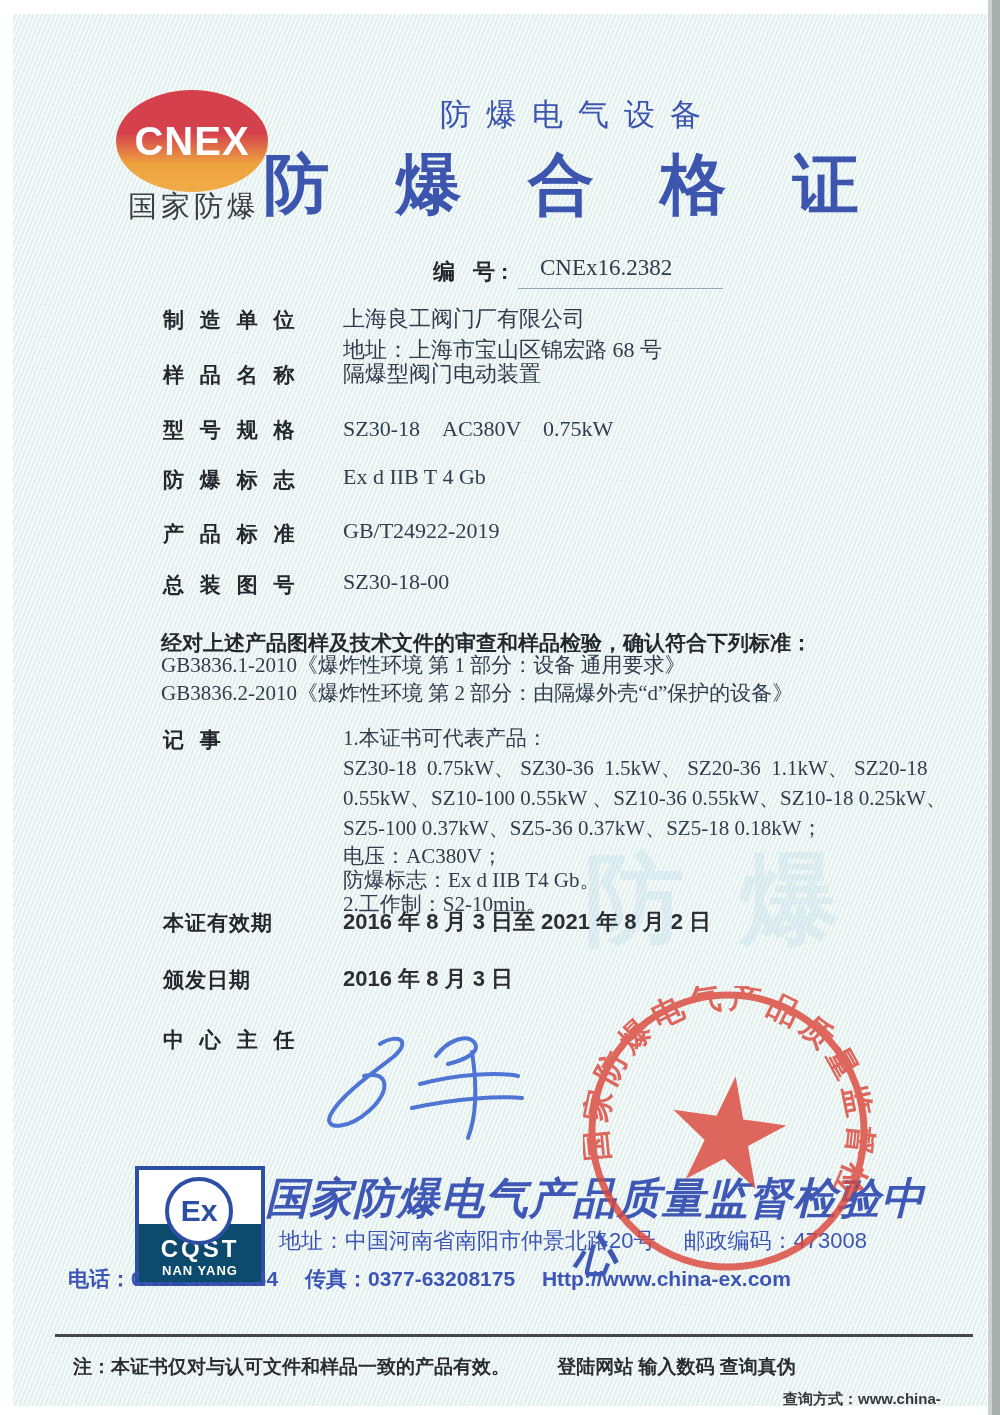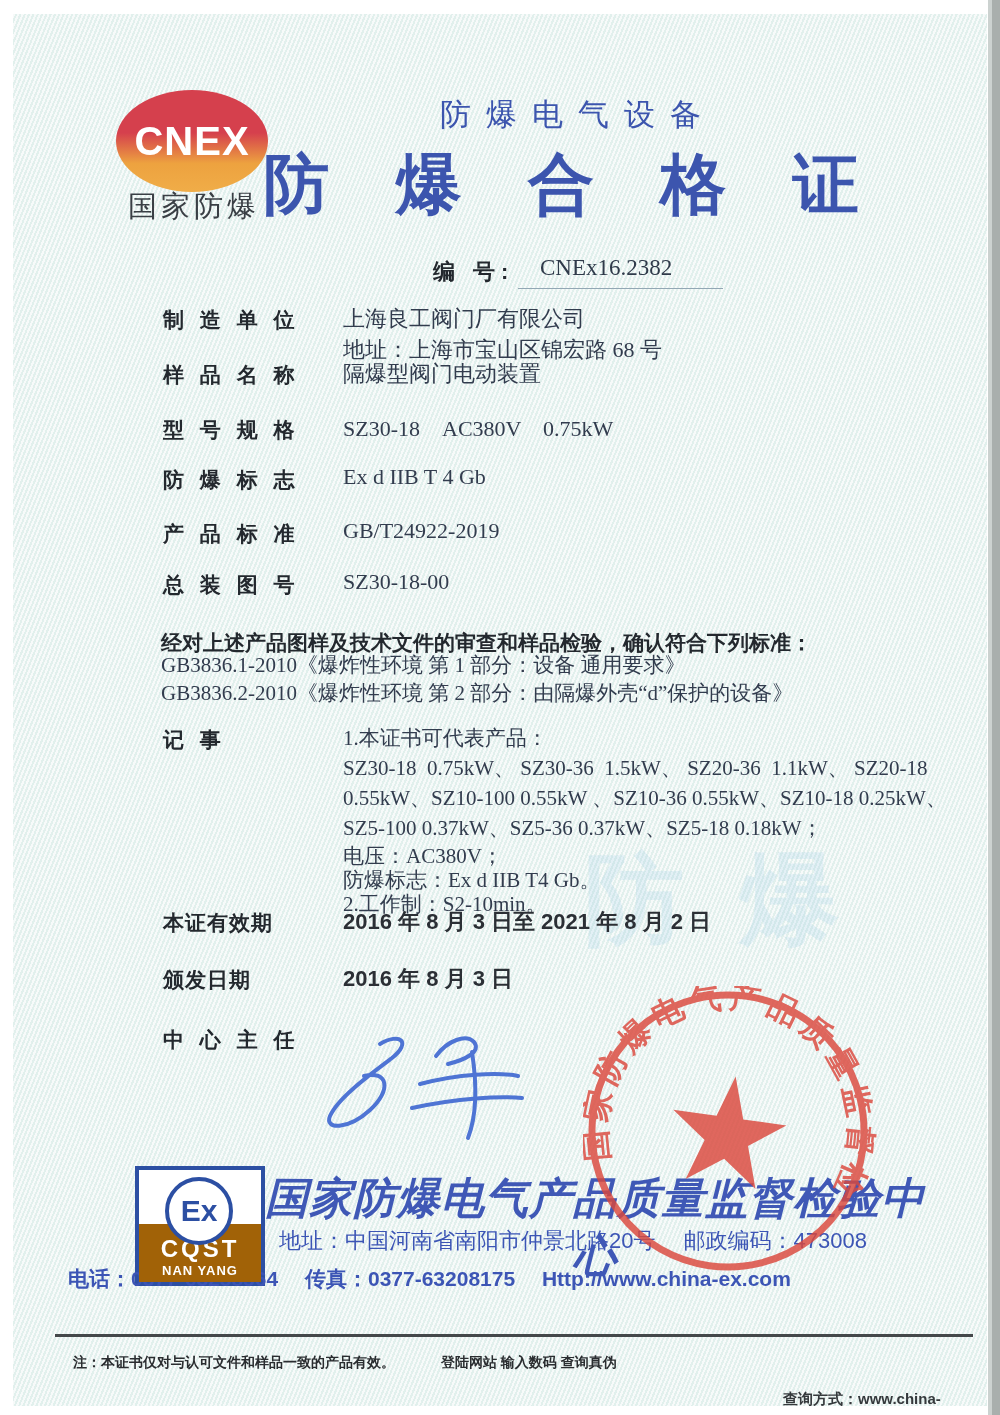--- a/index.html
+++ b/index.html
@@ -37,31 +37,31 @@
   .bvalue{font-size:22px;color:#2b2f35;font-weight:bold;left:330px;}
 
   
   .watermark{left:571px;top:820px;font-size:100px;font-weight:bold;color:rgba(150,200,228,0.20);letter-spacing:14px;font-family:Liberation Sans, sans-serif;}
 
   
   .cqst-badge{left:102px;top:1152px;width:122px;height:112px;border:4px solid #2c4fa3;background:#fff;margin-left:20px;}
   .cqst-circle{position:absolute;left:26px;top:7px;width:60px;height:60px;border:4px solid #2c4fa3;border-radius:50%;
     background:#fff;display:flex;align-items:center;justify-content:center;z-index:2;}
   .cqst-circle span{color:#2c4fa3;font-weight:bold;font-size:30px;}
-  .cqst-bottom{position:absolute;left:0;bottom:0;width:122px;height:58px;background:#a16207;text-align:center;z-index:1;}
+  .cqst-bottom{position:absolute;left:0;bottom:0;width:122px;height:58px;background:#0c4a6e;text-align:center;z-index:1;}
   .cqst-bottom .l1{color:#fff;font-weight:bold;font-size:24px;letter-spacing:3px;margin-top:11px;}
   .cqst-bottom .l2{color:#fff;font-weight:bold;font-size:13px;letter-spacing:1px;}
   .footer-org{left:232px;top:1156px;width:700px;text-align:center;font-size:43px;font-weight:bold;font-style:italic;
     color:#3f58b6;font-family:"Liberation Serif",serif;letter-spacing:1px;z-index:1;}
   .footer-addr{left:190px;top:1212px;width:740px;text-align:center;font-size:22px;font-weight:normal;color:#3c55b5;}
   .footer-phone{left:55px;top:1251px;width:880px;font-size:21px;font-weight:bold;color:#3c55b5;}
 
   
   .rule{left:42px;top:1320px;width:918px;height:3px;background:#44484a;}
-  .note{left:60px;top:1340px;font-size:14px;font-weight:bold;color:#2a2d30;}
+  .note{left:60px;top:1340px;font-size:19px;font-weight:bold;color:#2a2d30;}
   .code{left:483px;top:1360px;font-size:30px;font-weight:bold;color:#54585a;font-family:"DejaVu Sans Mono",monospace;letter-spacing:3px;word-spacing:10px;}
   .query{left:770px;top:1376px;font-size:15px;font-weight:bold;color:#35393c;}
 
   .seal-svg{left:570px;top:972px;z-index:3;}
   .sig-svg{left:295px;top:1012px;z-index:2;}
 </style>
 </head>
 <body>
 
 <div class="paper">

